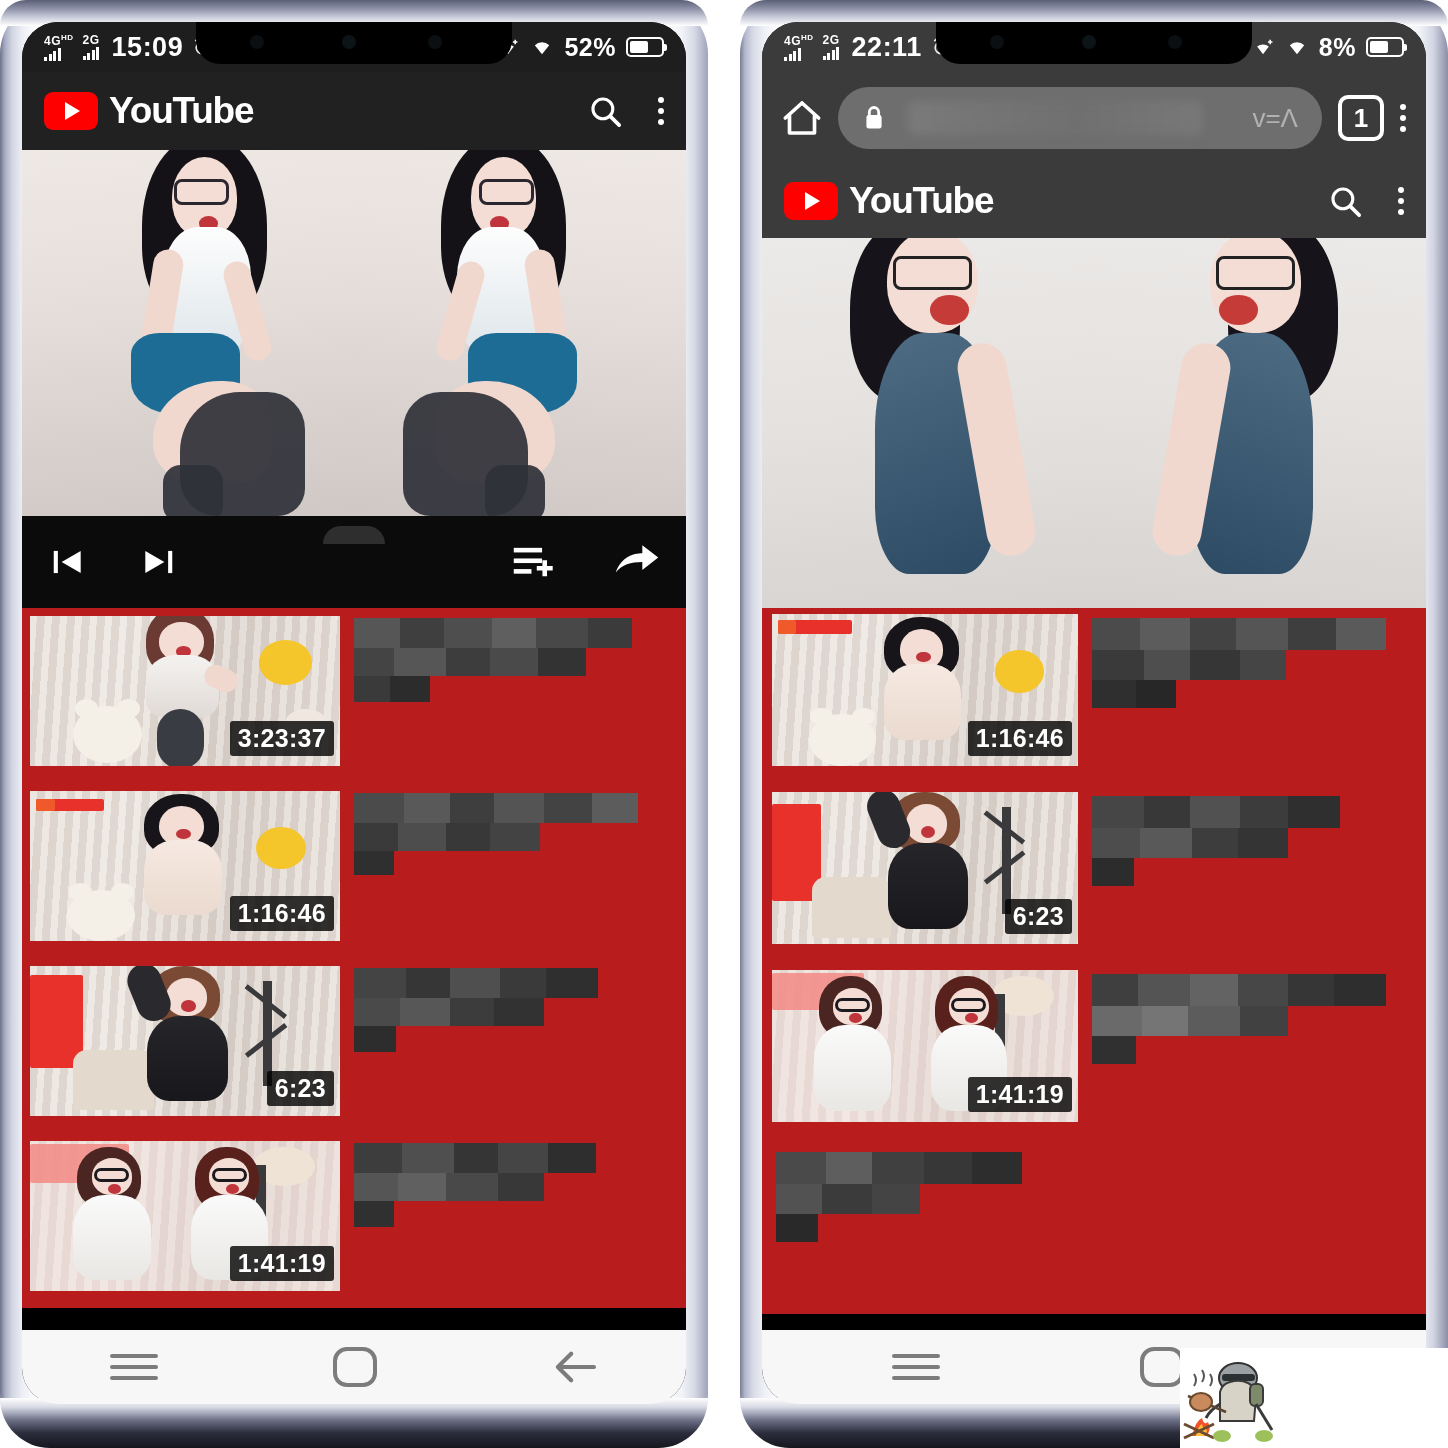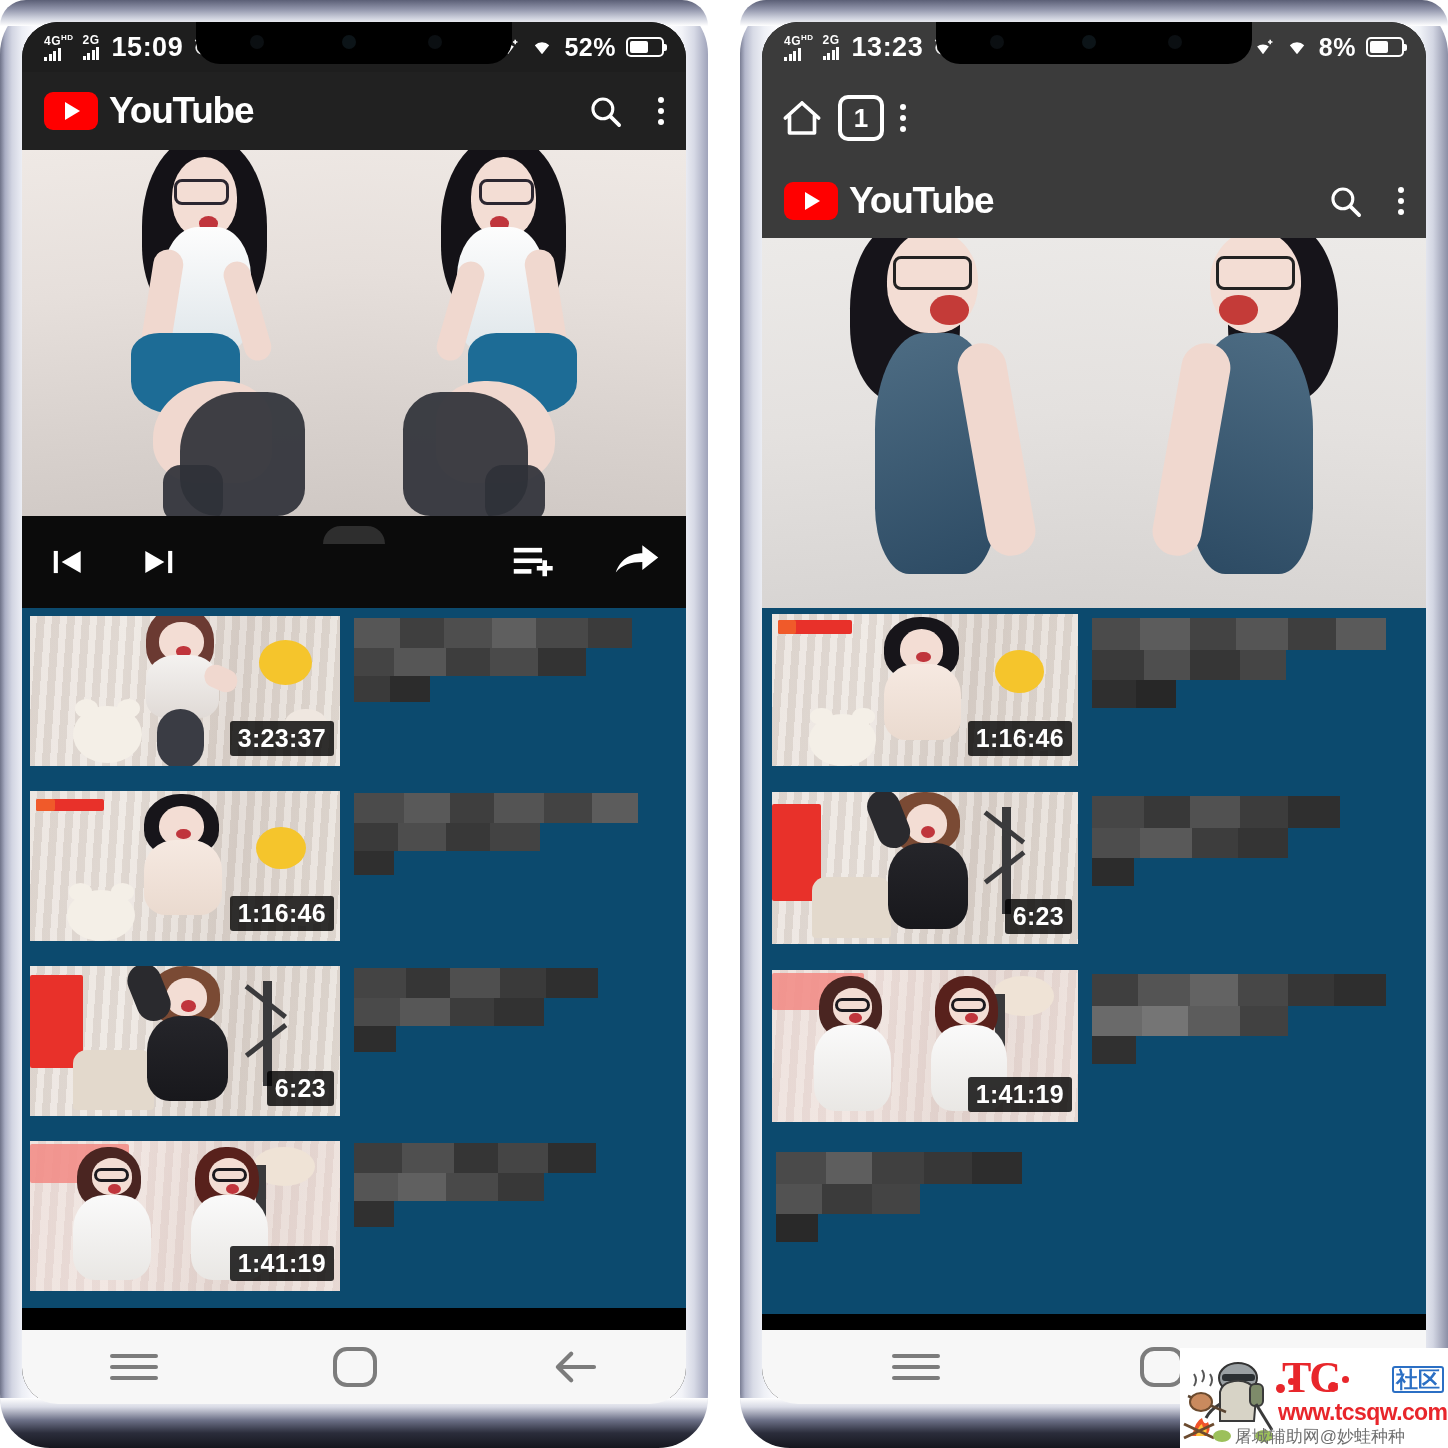--- a/index.html
+++ b/index.html
@@ -202,21 +202,21 @@
     padding:0 26px; position:relative;
   }
   .controls .grp-l { display:flex; align-items:center; gap:50px; }
   .controls .grp-r { margin-left:auto; display:flex; align-items:center; gap:56px; }
   .sheet-handle {
     position:absolute; left:50%; transform:translateX(-50%); top:10px;
     width:62px; height:18px; background:#2e2e2e; border-radius:40px 40px 0 0;
   }
 
   
-  .vlist { background:#0c4a6e; position:relative;text-decoration:underline; }
+  .vlist { background:#b91c1c; position:relative;text-decoration:underline; }
   .vrow { display:flex; align-items:flex-start; position:relative; }
   .thumb {
     position:relative; flex:none; overflow:hidden; background:#2a2a2a;
   }
   .thumb .shot { position:absolute; inset:0; }
   .dur {
     position:absolute; right:6px; bottom:10px;
     background:rgba(0,0,0,.80); color:#fff;
     font-size:25px; font-weight:600; padding:3px 8px; border-radius:3px;
     letter-spacing:.3px; font-family:"Liberation Sans", sans-serif;
@@ -615,21 +615,21 @@
         </div>
         <div class="sig-group">
           <div class="net-label"><span>2G</span></div>
           <div class="sigbars">
               <i></i>
               <i></i>
               <i></i>
               <i></i>
             </div>
         </div>
-        <div class="clock">13:23</div>
+        <div class="clock">22:11</div>
         <svg class="alarm-ico" viewBox="0 0 24 24">
           <circle cx="12" cy="13" r="7" fill="none" stroke="#fff" stroke-width="2"></circle>
           <path d="M4 5 L7 2 M20 5 L17 2" stroke="#fff" stroke-width="2" fill="none"></path>
           <path d="M12 9 v4 h3" stroke="#fff" stroke-width="2" fill="none"></path>
         </svg>
       </div>
       <div class="sb-right">
         <div class="netspeed">
           <span>3.8</span>
           <small>KB/s</small>
@@ -650,20 +650,28 @@
     <div class="notch">
       <span class="cam a"></span>
         <span class="cam b"></span>
         <span class="cam c"></span>
     </div>
 
     <div class="browser-bar">
       <svg class="home-ico" viewBox="0 0 24 22">
         <path d="M12 2 L22 11 M12 2 L2 11 M4.5 9.5 V20 H19.5 V9.5" fill="none" stroke="#fff" stroke-width="2.2" stroke-linejoin="round" stroke-linecap="round"></path>
       </svg>
+      <div class="urlbox">
+        <svg class="lockicon" viewBox="0 0 20 24">
+          <path d="M6 10 V7 a4 4 0 0 1 8 0 v3" fill="none" stroke="#fff" stroke-width="2.4"></path>
+          <rect x="3.5" y="9.5" width="13" height="11.5" rx="2" fill="#fff"></rect>
+        </svg>
+        <div class="blurtext"></div>
+        <div class="url-tail">v=Λ</div>
+      </div>
       <div class="tabcount">
         <span>1</span>
       </div>
       <div class="ic-kebab">
           <i></i>
           <i></i>
           <i></i>
         </div>
     </div>
 
@@ -875,23 +883,13 @@
       <path d="M14 22 q4 6 0 12 M22 18 q4 6 0 12 M30 22 q4 6 0 12" stroke="#555" stroke-width="2" fill="none"></path>
 
       <path d="M12 84 q4 -16 10 -18 q2 8 6 4 q4 8 -2 14 z" fill="#f0532a"></path>
       <path d="M16 84 q2 -10 6 -12 q1 6 4 3 q2 6 -2 9 z" fill="#ffc43d"></path>
       <path d="M4 86 L34 72 M4 72 L34 86" stroke="#6b4a2e" stroke-width="3"></path>
 
       <ellipse cx="42" cy="84" rx="9" ry="6" fill="#9cc05a"></ellipse>
       <ellipse cx="84" cy="84" rx="9" ry="6" fill="#9cc05a"></ellipse>
     </svg>
   </div>
-  <div class="wm-text">
-    <div class="wm-tc">TC</div>
-    <div class="wm-paw" style="left:0px;top:36px;width:9px;height:9px"></div>
-    <div class="wm-paw" style="left:12px;top:30px;width:7px;height:7px"></div>
-    <div class="wm-paw" style="left:52px;top:34px;width:10px;height:10px"></div>
-    <div class="wm-paw" style="left:66px;top:28px;width:7px;height:7px"></div>
-    <div class="wm-cn">社区</div>
-    <div class="wm-url">www.tcsqw.com</div>
-    <div class="wm-sub">屠城辅助网@妙蛙种种</div>
-  </div>
 </div>
 
 </body></html>

